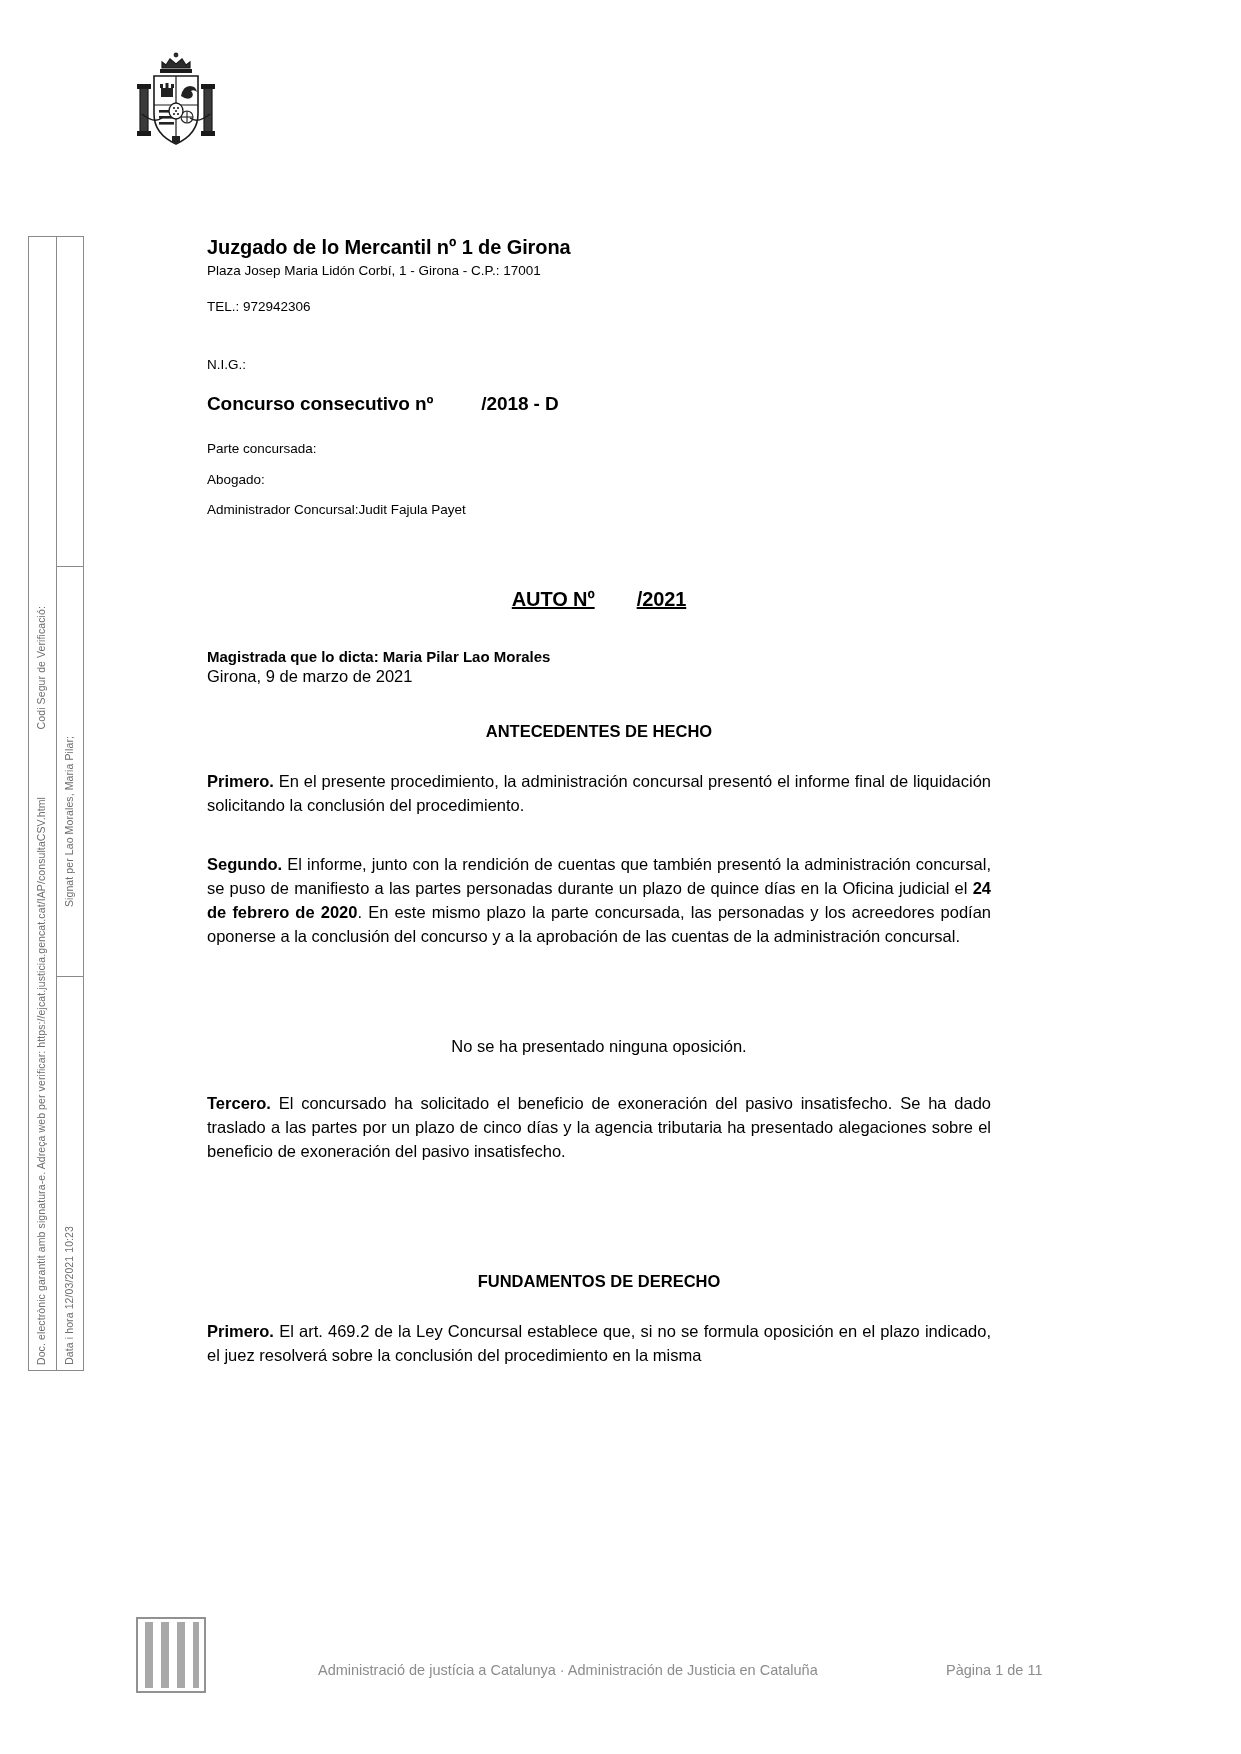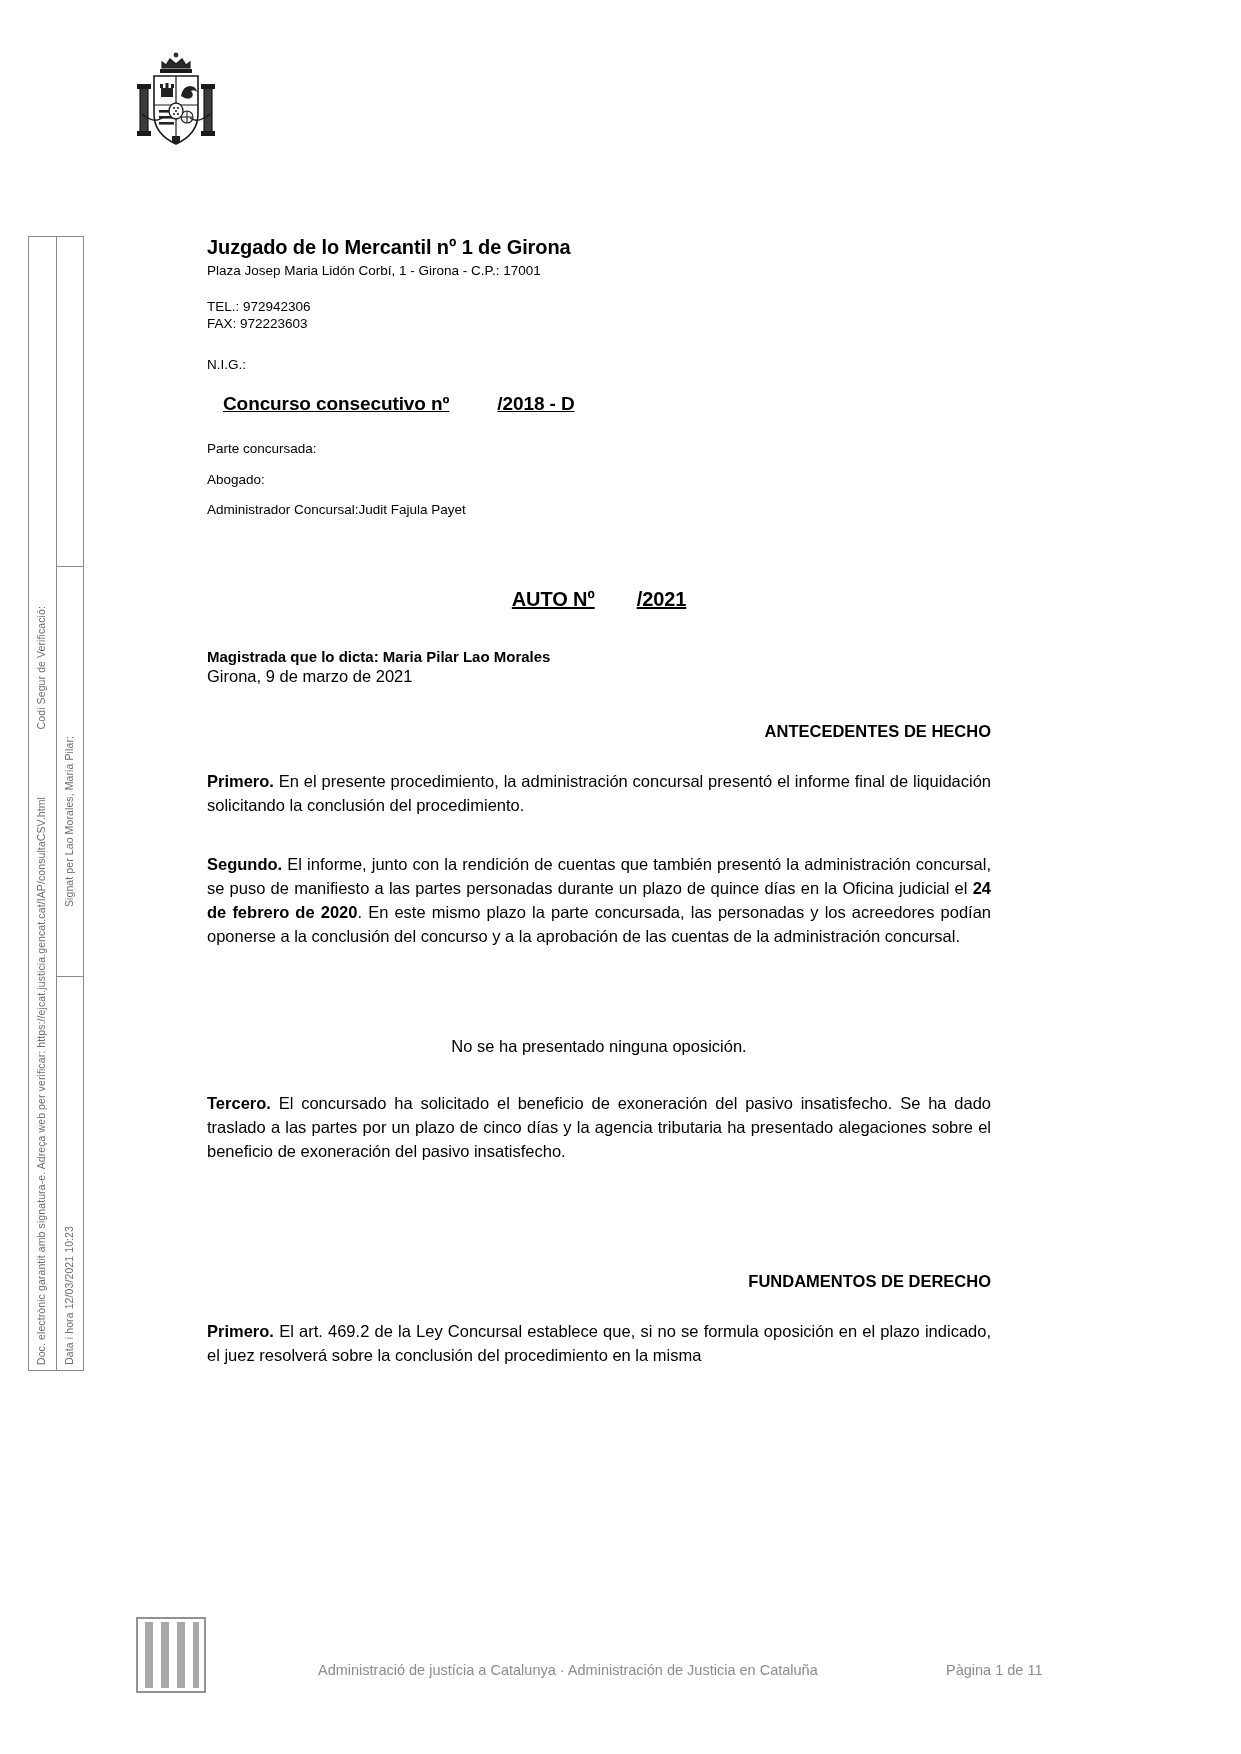--- a/index.html
+++ b/index.html
@@ -113,21 +113,21 @@
     font-size: 15px;
     font-weight: bold;
     margin: 0;
   }
   .place-date {
     font-size: 16.5px;
     margin: 2px 0 0 0;
   }
 
   .section-heading {
-    text-align: right;
+    text-align: center;
     font-size: 16.5px;
     font-weight: bold;
     margin: 0;
   }
 
   p.body-par {
     font-size: 16.5px;
     line-height: 1.45;
     text-align: justify;
     margin: 0;
@@ -245,28 +245,27 @@
 
 <div class="doc">
 
   <div style="position:absolute; top:236px; left:0; width:100%;">
     <h1 class="court-name">Juzgado de lo Mercantil nº 1 de Girona</h1>
     <p class="court-addr">Plaza Josep Maria Lidón Corbí, 1 - Girona   - C.P.: 17001</p>
   </div>
 
   <div style="position:absolute; top:298px; left:0; width:100%;">
     <p class="contact">TEL.: 972942306</p>
-    <p class="contact">FAX: 972223603</p>
   </div>
 
   <div style="position:absolute; top:357px; left:0; width:100%;">
     <p class="nig">N.I.G.:</p>
   </div>
 
-  <div style="position:absolute; top:393px; left:16px; width:100%;text-decoration:underline;">
+  <div style="position:absolute; top:393px; left:0; width:100%;">
     <p class="case-line">
       <span>Concurso consecutivo nº</span><span class="case-gap"></span><span>/2018 - D</span>
     </p>
   </div>
 
   <div style="position:absolute; top:441px; left:0; width:100%;">
     <p class="party">Parte concursada:</p>
   </div>
   <div style="position:absolute; top:472px; left:0; width:100%;">
     <p class="party">Abogado:</p>

